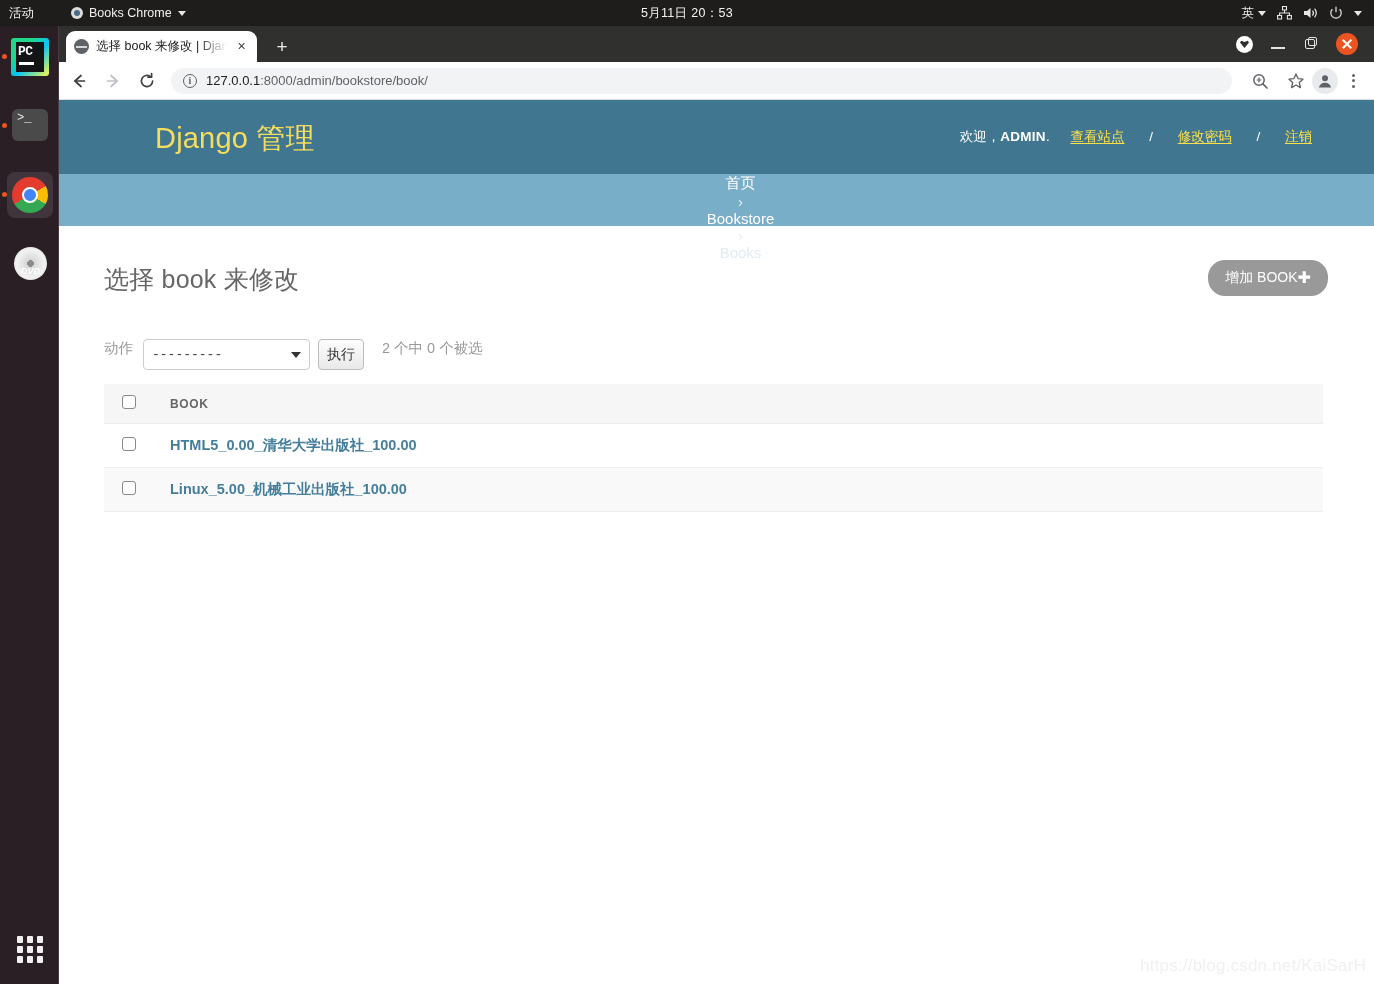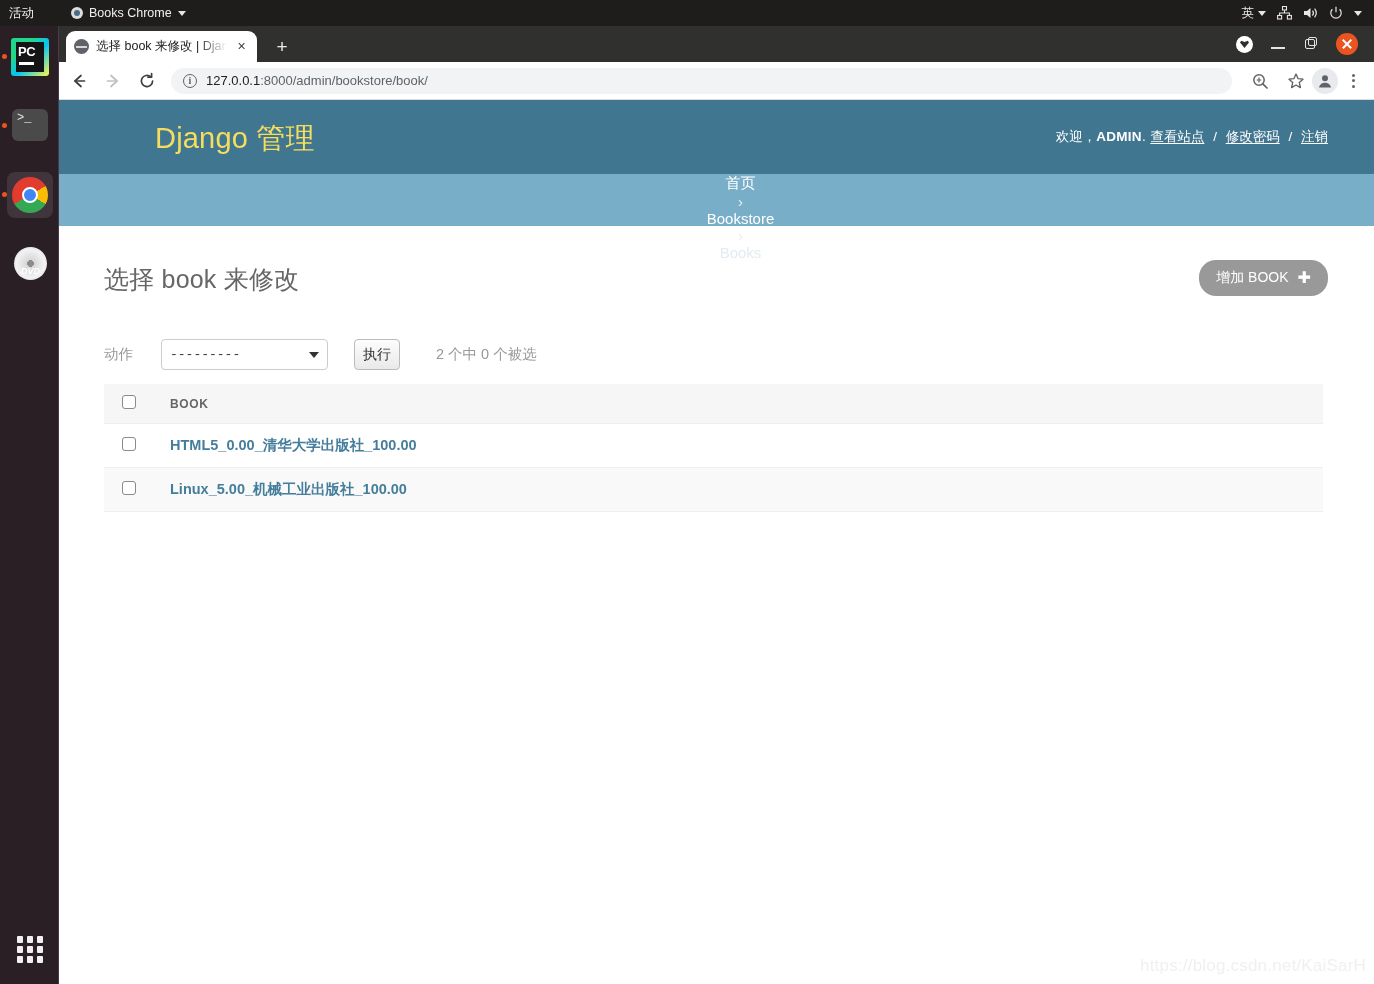--- a/index.html
+++ b/index.html
@@ -128,21 +128,21 @@
     left: 5px; top: 4px;
     width: 28px; height: 30px;
     background: #141417;
   }
   .icon-pycharm .pc-text {
     position: absolute;
     left: 7px; top: 6px;
     color: #ffffff;
     font-size: 13px;
     font-weight: bold;
-    font-family: Liberation Sans, sans-serif;
+    font-family: Liberation Mono, monospace;
     letter-spacing: -0.5px;
   }
   .icon-pycharm .pc-bar {
     position: absolute;
     left: 8px; top: 24px;
     width: 15px; height: 3px;
     background: #ffffff;
   }
   .icon-term {
     position: absolute; left: 5px; top: 6px;
@@ -447,24 +447,24 @@
     margin-left: 48px;
   }
   .dj-usertools {
     position: absolute;
     right: 45px; top: 28px;
     color: #ffffff;
     font-size: 13.5px;
   }
   .dj-usertools strong { font-weight: bold; letter-spacing: 0.3px; }
   .dj-usertools a {
-    color: #ffffff;
+    color: #fde047;
     text-decoration: underline;
     text-underline-offset: 2px;
-    margin: 0 1px;
+    margin: 0 17px;
   }
   .dj-usertools .sep { margin: 0 4px; }
   .dj-breadcrumbs {
     width: 1315px; height: 52px;
     background: #79aec8;
     color: #ffffff;
     font-size: 15px;
     display: flex;
     align-items: center;
     padding-left: 48px;
@@ -485,21 +485,20 @@
     padding: 0 45px 0 45px;
     position: relative;
   }
   .obj-tools {
     position: absolute;
     right: 46px; top: 34px;
   }
   .addlink {
     display: inline-flex;
     align-items: center;
-    gap: 9px;
     background: #999999;
     color: #ffffff;
     font-size: 14px;
     padding: 9px 17px;
     border-radius: 17px;
     white-space: nowrap;
   }
   .addlink .plus {
     font-size: 16px;
     font-weight: bold;
@@ -508,22 +507,21 @@
   .dj-h1 {
     margin: 0;
     padding: 37px 0 0 0;
     font-size: 25px;
     font-weight: 300;
     color: #666666;
     letter-spacing: 0.2px;
   }
   .actions-bar {
     display: flex;
-    align-items: center;
-    gap: 26px;
+    gap: 8px;
     padding: 43px 0 14px 0;
   }
   .actions-label {
     color: #999999;
     font-size: 14.5px;
     margin-right: 2px;
   }
   .action-select {
     width: 167px;
     height: 31px;
@@ -625,20 +623,21 @@
 
 <div class="screen">
 
   <div class="topbar">
     <span class="activities">活动</span>
     <span class="appmenu">
       <span class="chrome-dot"></span>
       <span>Books Chrome</span>
       <span class="caret-down"></span>
     </span>
+    <span class="clock">5月11日 20：53</span>
     <span class="tray">
       <span class="ime">
         <span>英</span>
         <span class="caret-down"></span>
       </span>
       <span>
         <svg class="ico-svg" width="15" height="14" viewBox="0 0 15 14">
           <rect x="5.5" y="0.5" width="4" height="3.5" fill="none" stroke="#e8e6e3" stroke-width="1.1"></rect>
           <rect x="0.6" y="9.5" width="4" height="3.5" fill="none" stroke="#e8e6e3" stroke-width="1.1"></rect>
           <rect x="10.4" y="9.5" width="4" height="3.5" fill="none" stroke="#e8e6e3" stroke-width="1.1"></rect>

